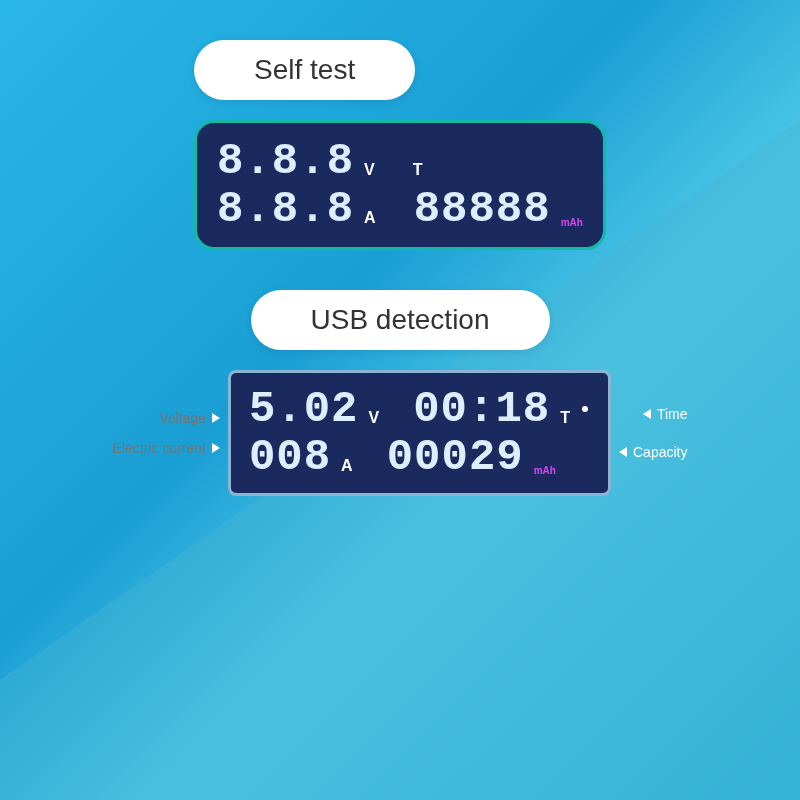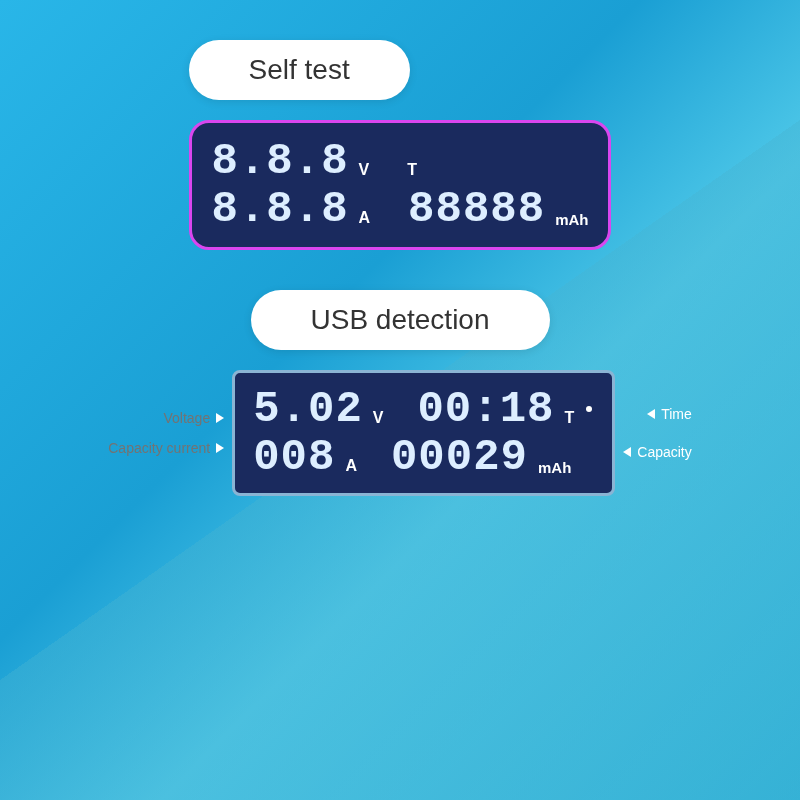--- a/index.html
+++ b/index.html
@@ -39,21 +39,21 @@
       padding: 14px 60px;
       font-size: 28px;
       font-weight: 400;
       color: #333;
       box-shadow: 0 2px 8px rgba(0,0,0,0.1);
     }
 
     
     .lcd-display {
       background: #1a2a5e;
-      border: 3px solid #d946ef;
+      border: 3px solid #14b8a6;
       border-radius: 20px;
       padding: 16px 20px;
       display: flex;
       flex-direction: column;
       gap: 4px;
       min-width: 380px;
     }
 
     .lcd-row {
       display: flex;
@@ -63,23 +63,23 @@
 
     .seg-unit {
       font-size: 16px;
       font-weight: bold;
       color: white;
       align-self: flex-end;
       margin-bottom: 4px;
     }
 
     .seg-unit-small {
-      font-size: 15px;
+      font-size: 10px;
       font-weight: bold;
-      color: #ffffff;
+      color: #d946ef;
       align-self: flex-end;
       margin-bottom: 3px;
     }
 
     
     .section-usb {
       margin-top: 20px;
       width: 100%;
       display: flex;
       flex-direction: column;
@@ -216,21 +216,21 @@
     </div>
 
     <div class="annotated-display">
 
       <div class="labels-left">
         <div class="label-item">
           <span>Voltage</span>
           <span class="arrow-right"></span>
         </div>
         <div class="label-item">
-          <span>Capacity current</span>
+          <span>Electric current</span>
           <span class="arrow-right"></span>
         </div>
       </div>
 
       <div class="lcd-display-usb">
 
         <div class="lcd-row">
           <span class="seg-value v1">5.02</span>
           <span class="seg-unit">V</span>
           <span style="width:14px;"></span>

